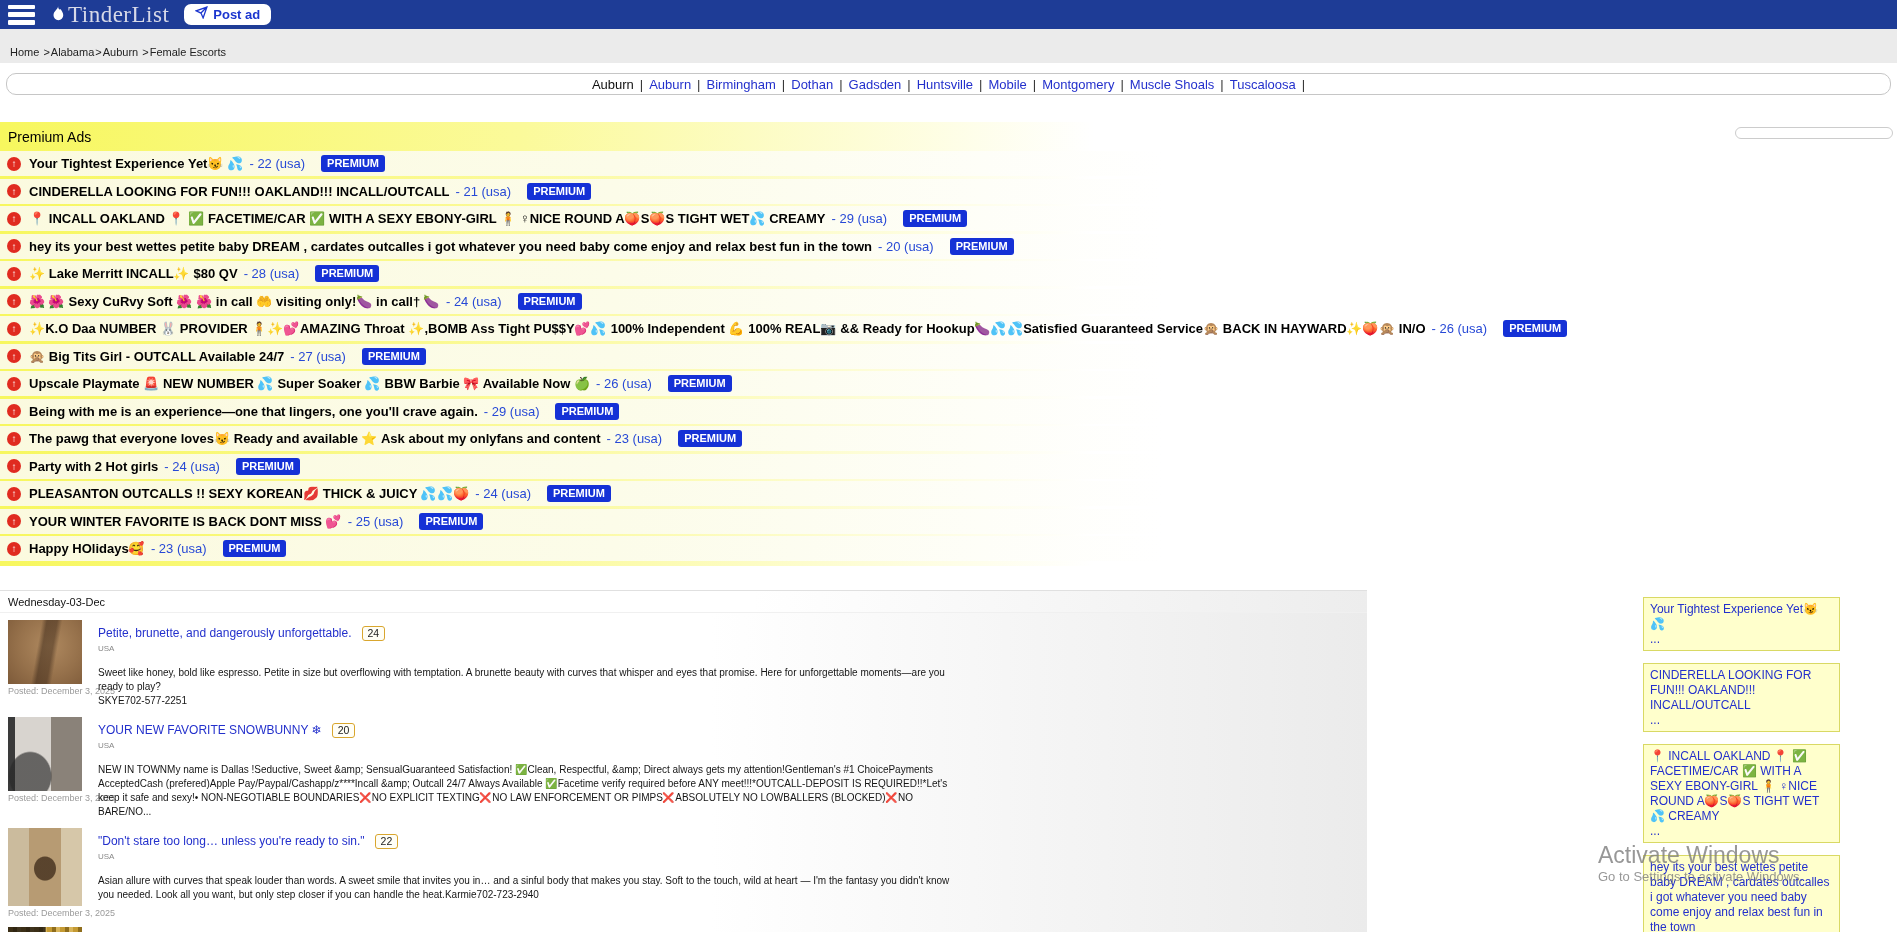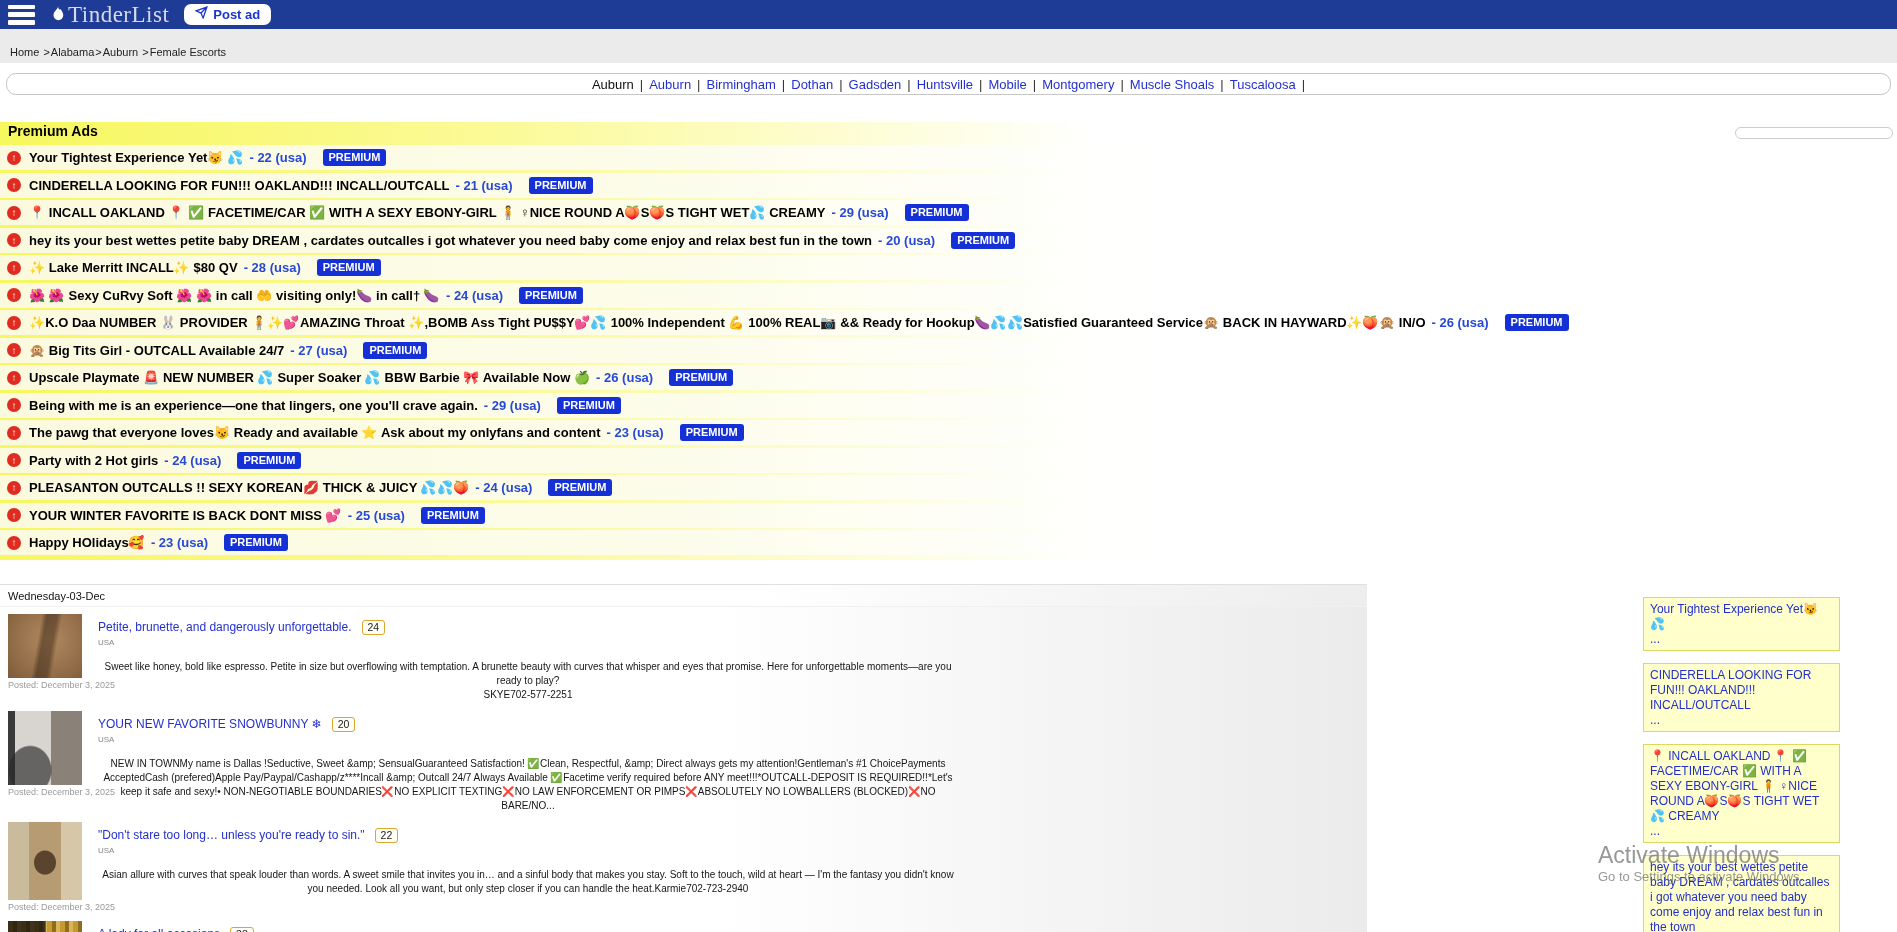--- a/index.html
+++ b/index.html
@@ -22,28 +22,28 @@
   .breadcrumb .sep { margin:0 1px; }
   
   .citybox { margin:10px 6px 0 6px; border:1px solid #c6c6c6; border-radius:10px; height:22px;
              display:flex; align-items:center; justify-content:center; font-size:13px; background:#fff; }
   .city { color:#2330cc; margin:0 3px; cursor:pointer; text-decoration:none; }
   .city.cur { color:#111; }
   .citysep { color:#333; margin:0 3px; }
   
   .premium-wrap { position:relative; margin-top:27px; width:1367px;
                   background:linear-gradient(90deg,#f7f75e 0%,#fbfa9a 38%,#ffffff 80%); padding-bottom:2px; }
-  .premium-title { font-size:14px; font-weight:bold; color:#000; padding:1px 0 6px 8px; }
+  .premium-title { font-size:14px; font-weight:normal; color:#000; padding:7px 0 6px 8px; }
   .prow { height:25px; margin-bottom:2.5px; display:flex; align-items:center; padding-left:7px;
           background:linear-gradient(90deg,#fbfadf 0%,#fcfce9 45%,#ffffff 85%); cursor:pointer; }
   .picon { width:14px; height:14px; border-radius:50%; background:#e02b20; color:#fff; flex:none;
            display:flex; align-items:center; justify-content:center; font-size:10px; font-weight:bold; margin-right:8px; }
   .picon::before { content:"↑"; }
   .ptitle { font-weight:bold; font-size:13px; color:#000; white-space:nowrap; }
-  .pmeta { color:#2749d6; font-weight:bold; font-size:13px; margin-left:6px; white-space:nowrap; }
+  .pmeta { color:#2749d6; font-weight:normal; font-size:13px; margin-left:6px; white-space:nowrap; }
   .pbadge { margin-left:16px; background:#1531d6; color:#fff; font-weight:bold; font-size:11px;
             padding:2px 6px 3px; border-radius:3px; flex:none; }
   .mini-box { position:absolute; left:1735px; top:127px; width:158px; height:12px;
               border:1px solid #ccc; border-radius:6px; background:#fff; }
   
   .date-header { width:1367px; margin-top:24px; border-top:1px solid #e0e0e0; border-bottom:1px solid #f0f0f0;
                  padding:5px 8px 4px; font-size:11px; color:#111;
                  background:linear-gradient(90deg,#ffffff 55%,#ededed 100%); }
   .listing { width:1367px; display:flex; padding:7px 8px 2px; gap:16px;
              background:linear-gradient(90deg,#ffffff 0%,#ffffff 52%,#ebebeb 100%); }
@@ -60,21 +60,21 @@
         linear-gradient(90deg,#cbbb9d 0 28%, #b79b73 28% 72%, #d6c7a9 72% 100%); }
   .t4 { height:50px; background:
         linear-gradient(90deg, rgba(25,20,15,.8) 20% , rgba(35,28,18,.85) 50%, rgba(0,0,0,0) 52%),
         repeating-linear-gradient(90deg,#c49a33 0 5px,#8f6d1c 5px 9px,#d9b55a 9px 13px); }
   .lposted { font-size:9px; color:#9a9a9a; margin-top:2px; white-space:nowrap; }
   .lcontent { padding-top:6px; }
   .ltitle-row { display:flex; align-items:center; gap:10px; }
   .ltitle { color:#2330cc; font-size:12px; cursor:pointer; }
   .lage { border:1px solid #d9a62e; border-radius:3px; font-size:10.5px; padding:0 5px 1px; color:#222; background:#fffef6; }
   .lcountry { font-size:8px; color:#888; margin-top:3px; }
-  .ldesc { margin-top:13px; font-size:10px; color:#151515; line-height:1.4; max-width:860px; white-space:pre-line;text-align:center; }
+  .ldesc { margin-top:13px; font-size:10px; color:#151515; line-height:1.4; max-width:860px; white-space:pre-line; }
   
   .sidebar { position:absolute; left:1643px; top:597px; width:197px; }
   .scard { background:#ffffcc; border:1px solid #d9d964; padding:4px 6px 3px; margin-bottom:12px;
            font-size:12px; color:#2330cc; line-height:1.25; cursor:pointer; }
   .scard .smore { color:#2330cc; font-size:12px; }
   
   .watermark { position:absolute; left:1598px; top:842px; z-index:40; pointer-events:none; color:rgba(125,125,125,.8); }
   .wm1 { font-size:23px; }
   .wm2 { font-size:13px; margin-top:0; }
 </style>

